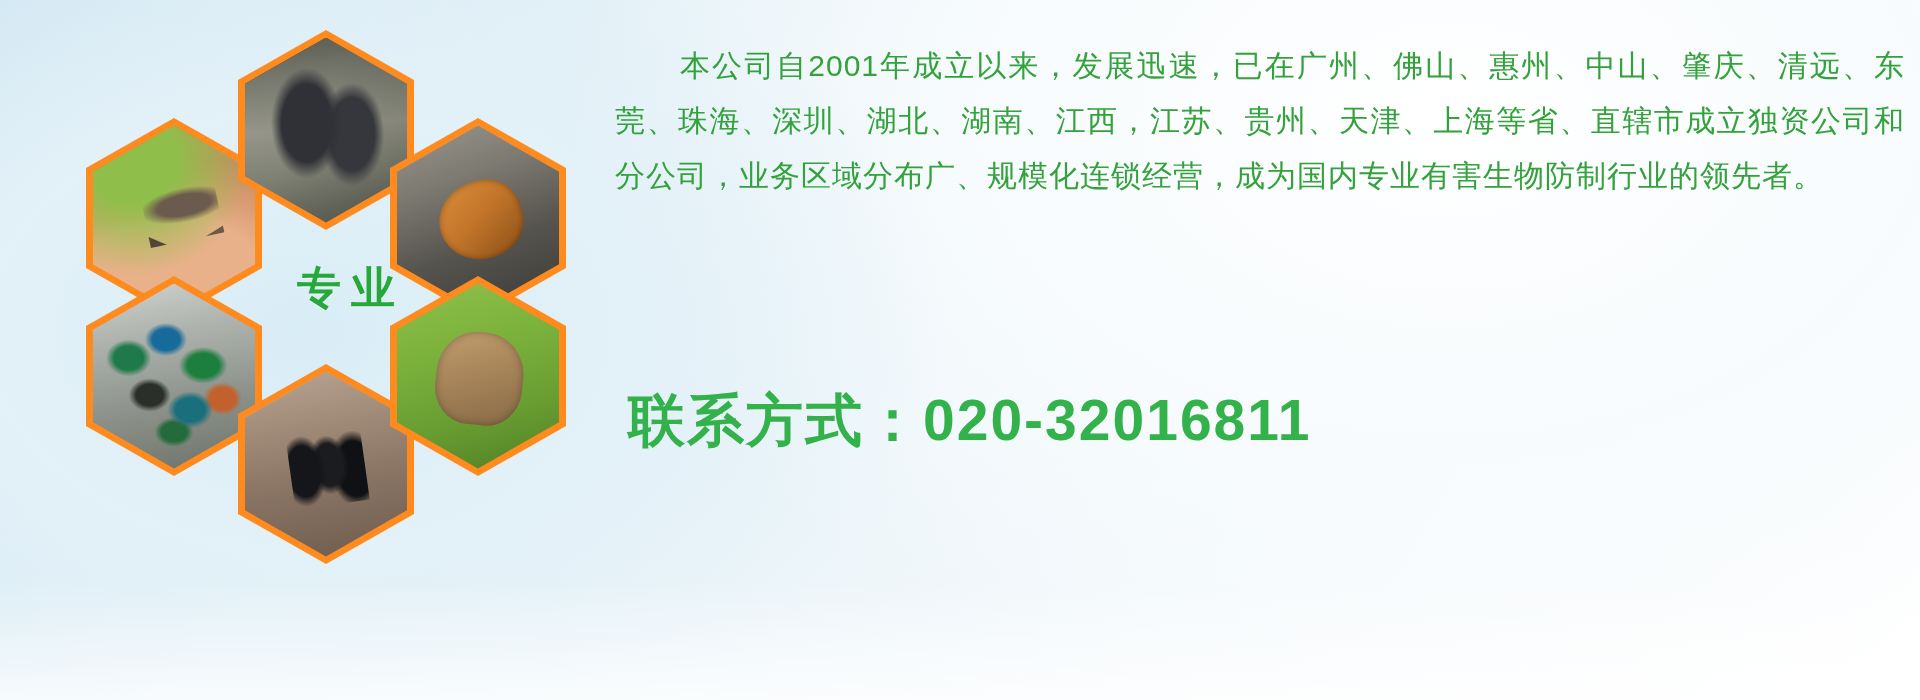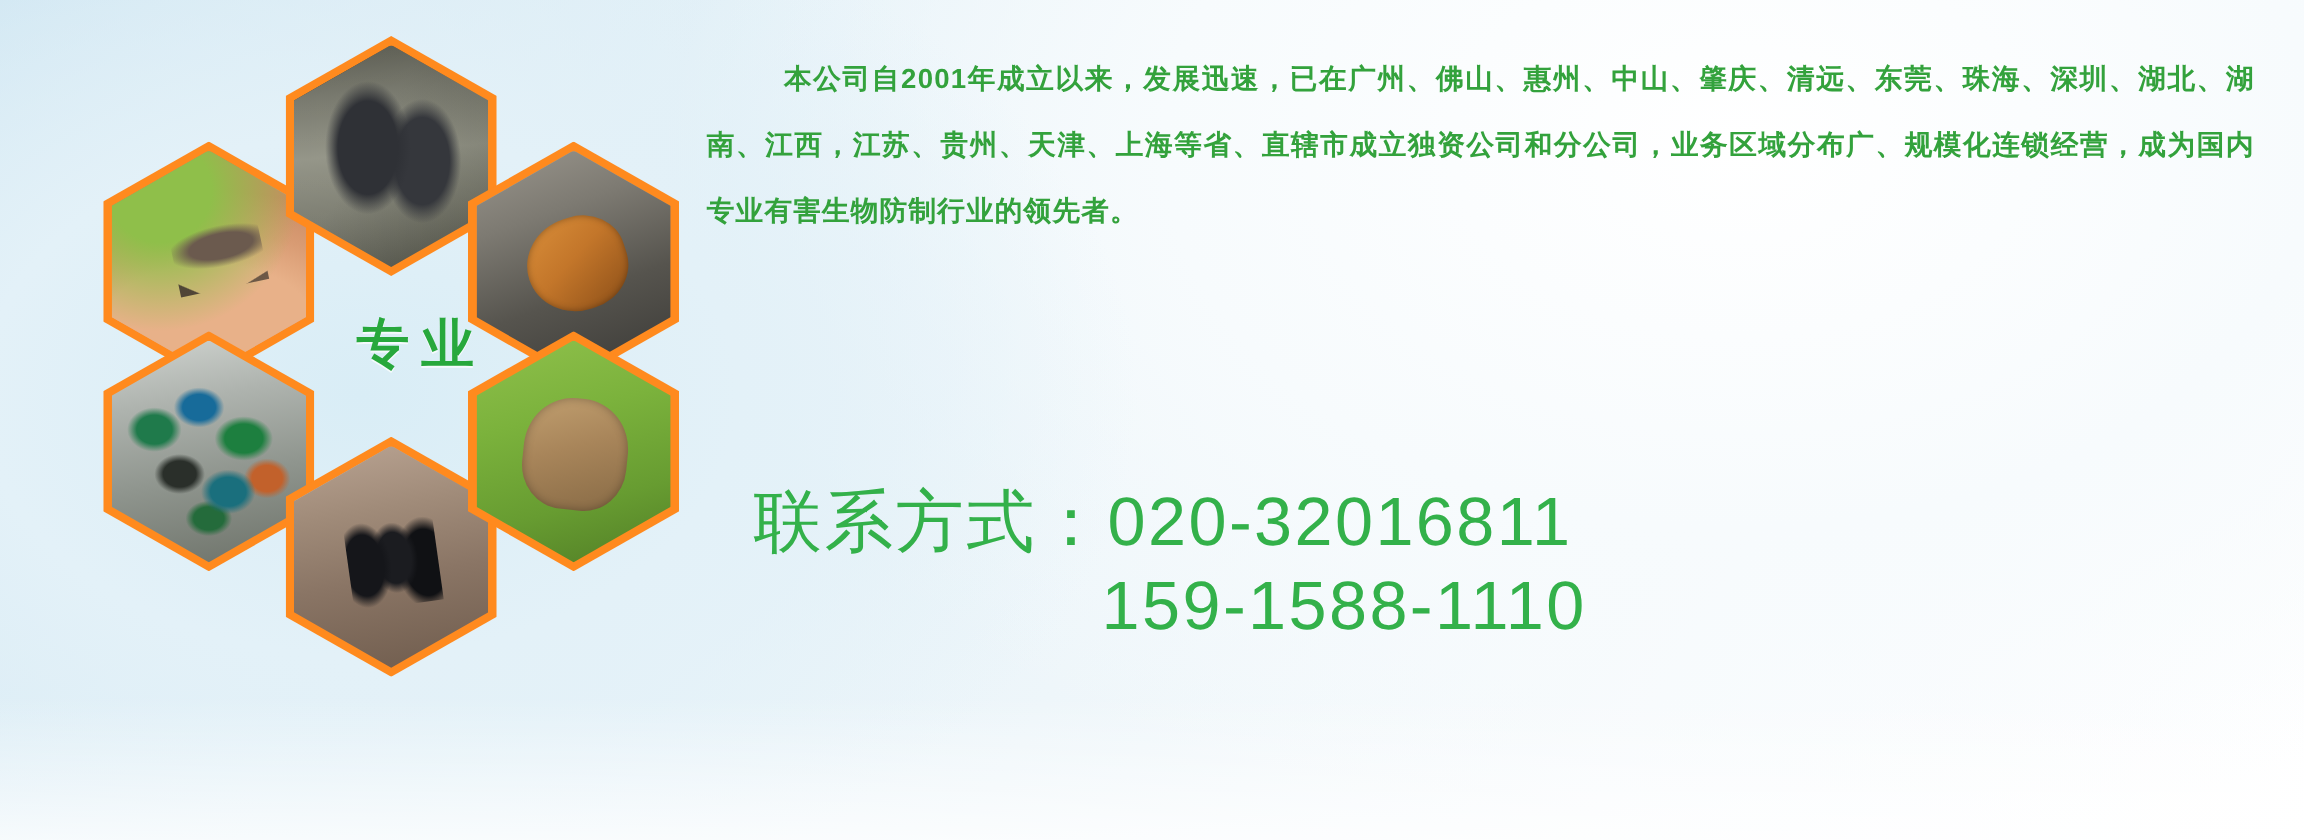--- a/index.html
+++ b/index.html
@@ -123,30 +123,30 @@
   .ph-bug:after{
     content:"";position:absolute;left:24%;top:26%;width:54%;height:50%;
     border-radius:46% 46% 40% 40%;
     background:linear-gradient(160deg,#c2a070 0%,#a8855a 45%,#876a45 100%);
     transform:rotate(6deg);
     box-shadow:0 0 8px rgba(0,0,0,.3) inset;
   }
 
   
   .para{
-    position:absolute;left:589px;top:38px;width:1290px;
-    color:#33a23c;font-size:23px;line-height:55px;font-weight:bold;
+    position:absolute;left:615px;top:38px;width:1290px;
+    color:#33a23c;font-size:30px;line-height:55px;font-weight:normal;
     letter-spacing:1px;
     text-align:justify;
   }
   .para .indent{display:inline-block;width:64px;}
 
   .contact{
-    position:absolute;left:628px;top:400px;width:1280px;
-    color:#33b14a;font-weight:normal;letter-spacing:2px;
+    position:absolute;left:628px;top:385px;width:1280px;
+    color:#33b14a;font-weight:bold;letter-spacing:2px;
   }
   .contact .line1{font-size:57px;line-height:70px;white-space:nowrap;}
   .contact .line2{font-size:57px;line-height:70px;padding-left:290px;white-space:nowrap;}
 </style>
 </head>
 <body>
 
 <div id="banner">
 
   <div class="hex-cluster">
@@ -189,16 +189,15 @@
 
     <div class="hex-label">
       <span>专业</span>
     </div>
   </div>
 
   <div class="para"><span class="indent"></span><span>本公司自2001年成立以来，发展迅速，已在广州、佛山、惠州、中山、肇庆、清远、东莞、珠海、深圳、湖北、湖南、江西，江苏、贵州、天津、上海等省、直辖市成立独资公司和分公司，业务区域分布广、规模化连锁经营，成为国内专业有害生物防制行业的领先者。</span></div>
 
   <div class="contact">
     <div class="line1">联系方式：020-32016811</div>
-    <div class="line2">159-1588-1110</div>
   </div>
 
 </div>
 
 </body></html>

